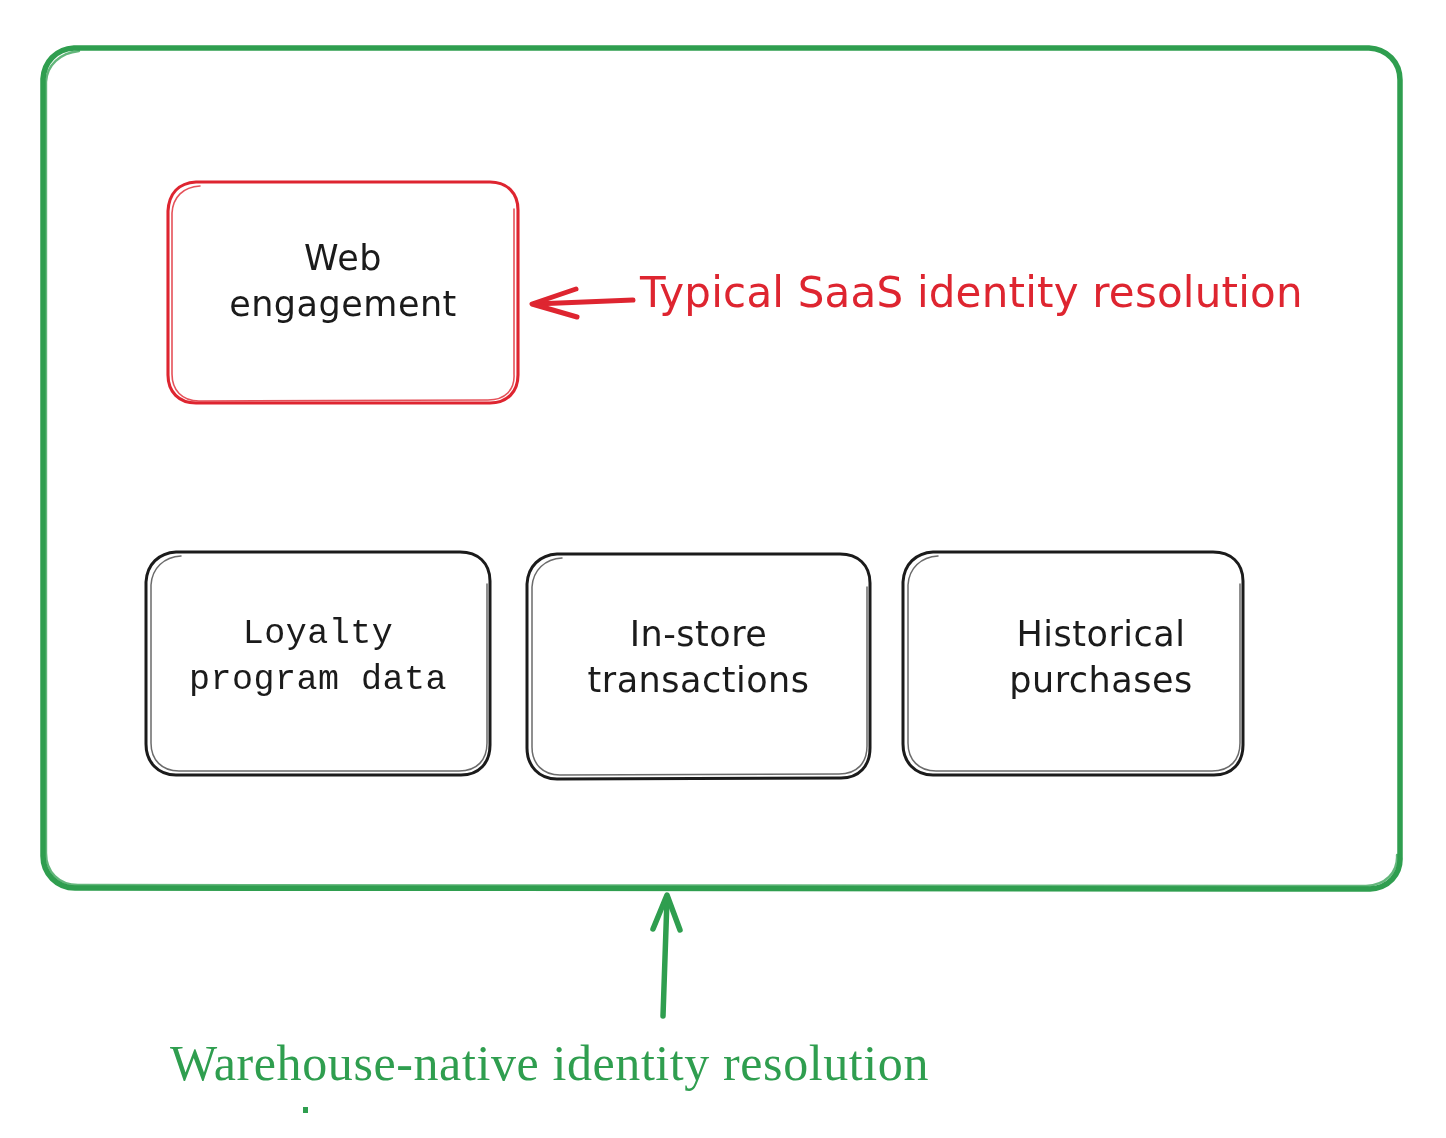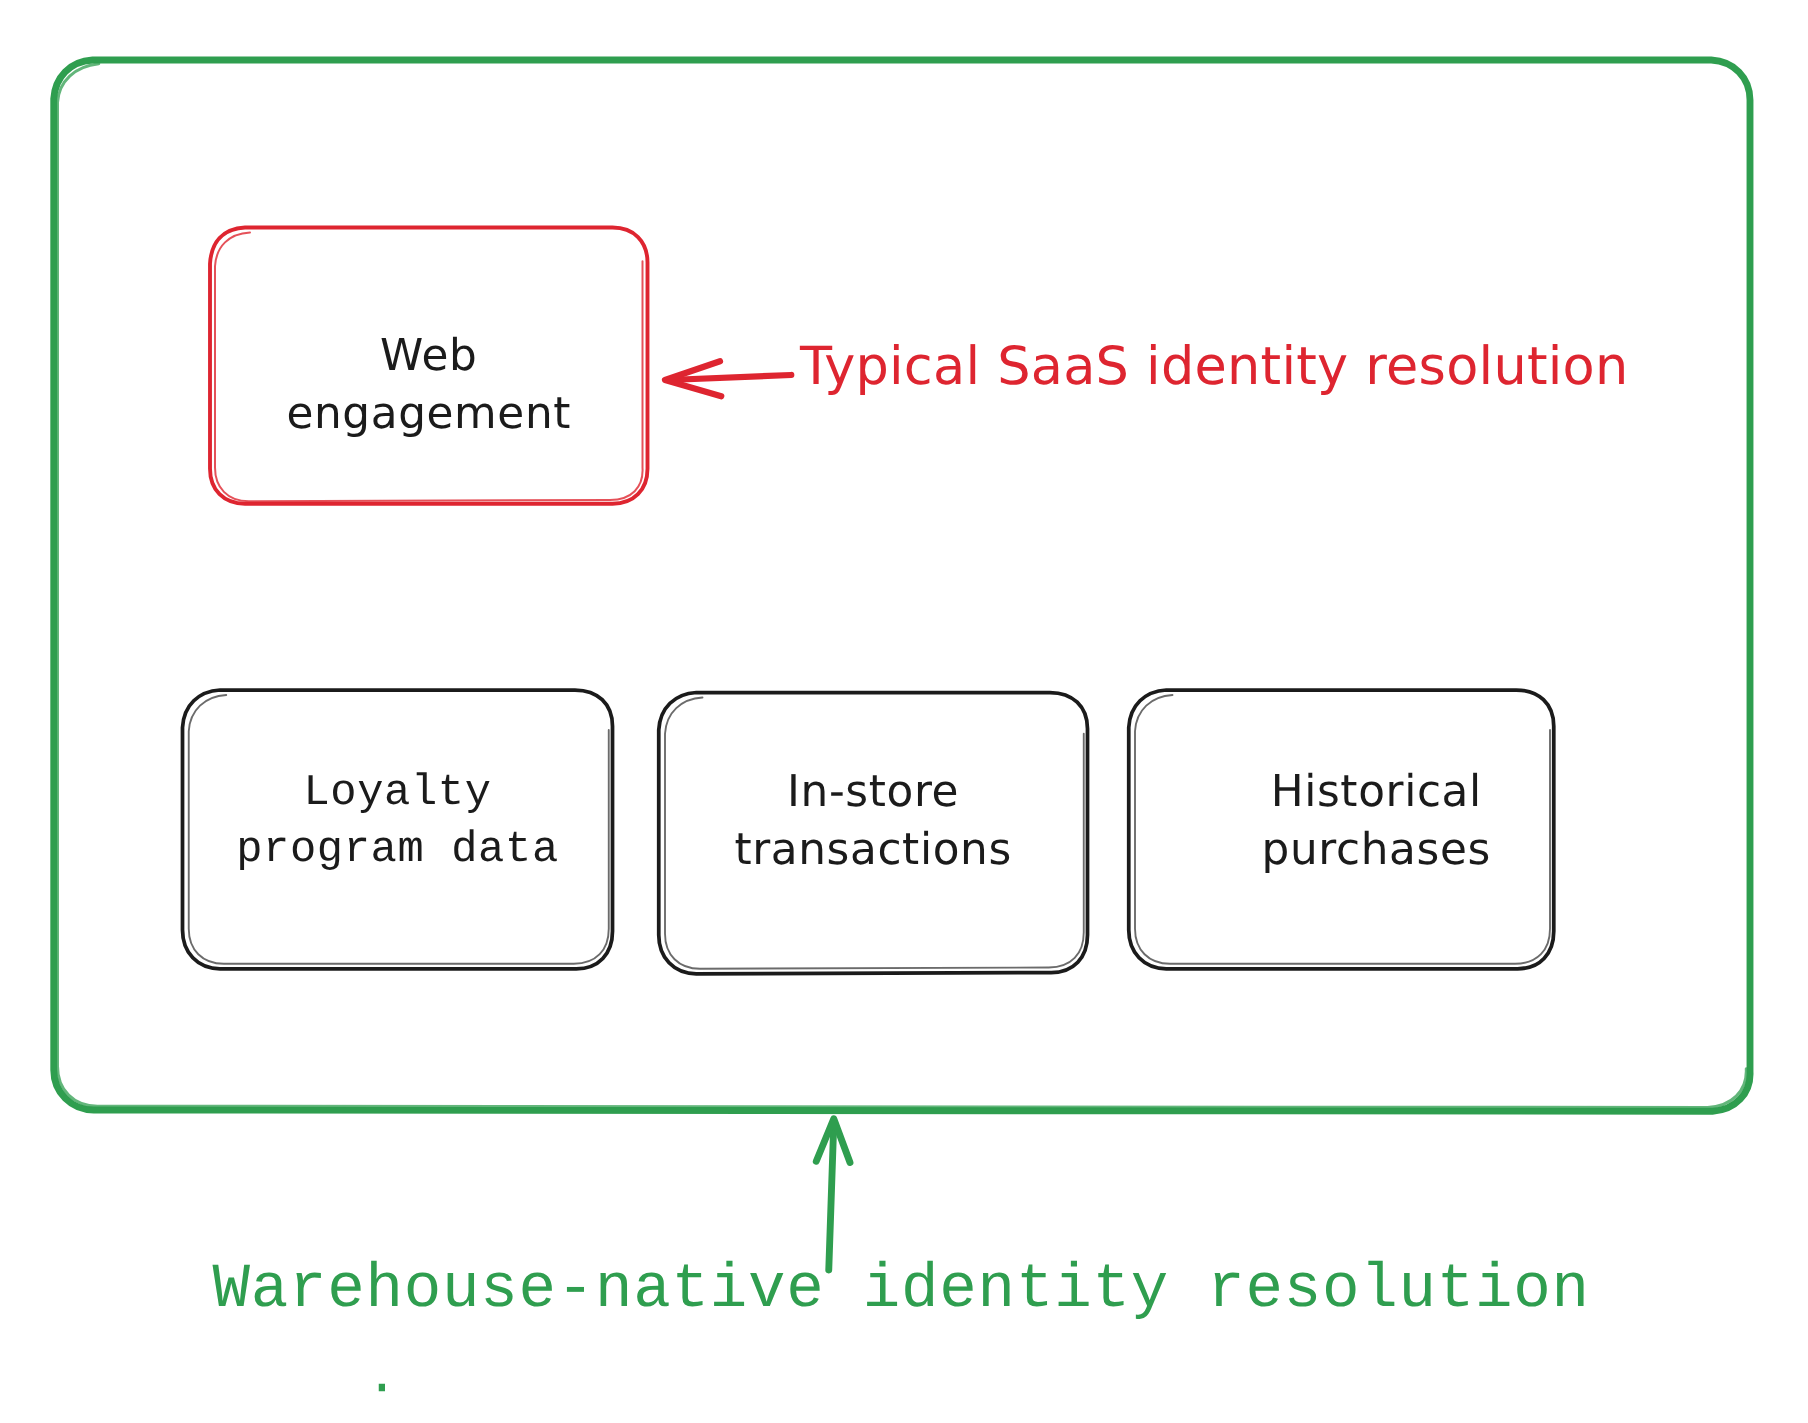--- a/index.html
+++ b/index.html
@@ -37,21 +37,21 @@
     color: #1b1b1b;
     font-family: "DejaVu Sans", sans-serif;
     font-size: 35px;
     line-height: 1.30;
     letter-spacing: 0.5px;
     white-space: pre-line;
     pointer-events: auto;
   }
 
   #label-web {
-    left: 168px; top: 236px; width: 350px; margin-top: 27px;
+    left: 168px; top: 236px; width: 350px;
   }
   #label-loyalty {
     left: 146px; top: 612px; width: 344px; font-family: Liberation Mono, monospace;
   }
   #label-instore {
     left: 527px; top: 612px; width: 343px;
   }
   #label-historical {
     left: 903px; top: 612px; width: 340px; padding-left: 28px;
   }
@@ -65,23 +65,23 @@
     font-size: 42px;
     line-height: 1.0;
     white-space: nowrap;
     letter-spacing: 0.2px;
     pointer-events: auto;
   }
 
   .annotation-green {
     position: absolute;
     left: 170px;
-    top: 1008px;
+    top: 1038px;
     color: #2f9e4f;
-    font-family: Liberation Mono, monospace;
+    font-family: Liberation Serif, serif;
     font-size: 50px;
     line-height: 1.0;
     white-space: nowrap;
     letter-spacing: 0.6px;
     pointer-events: auto;
   }
 
   .speck {
     position: absolute;
     left: 303px;

